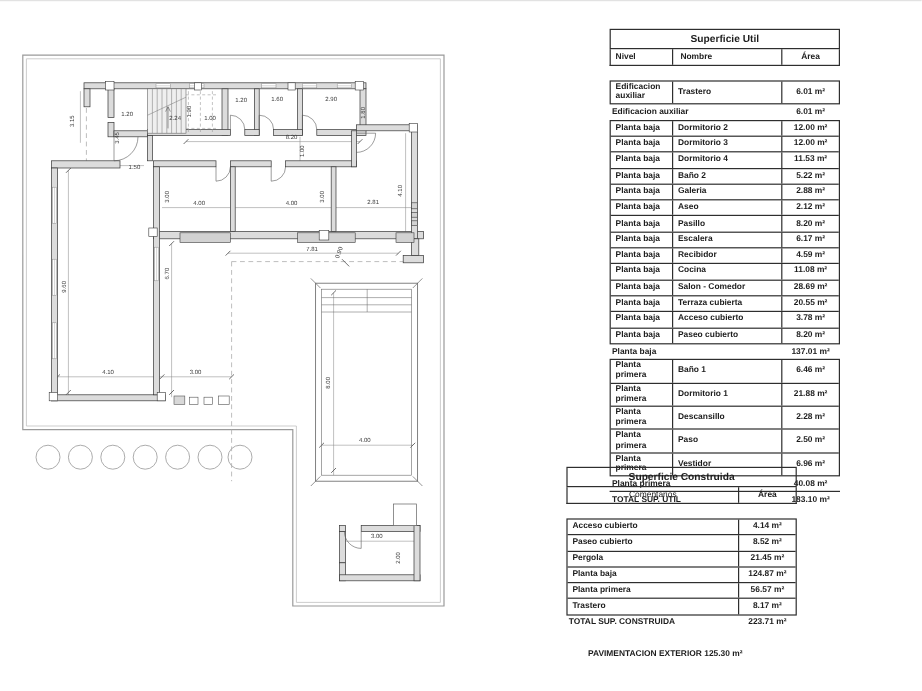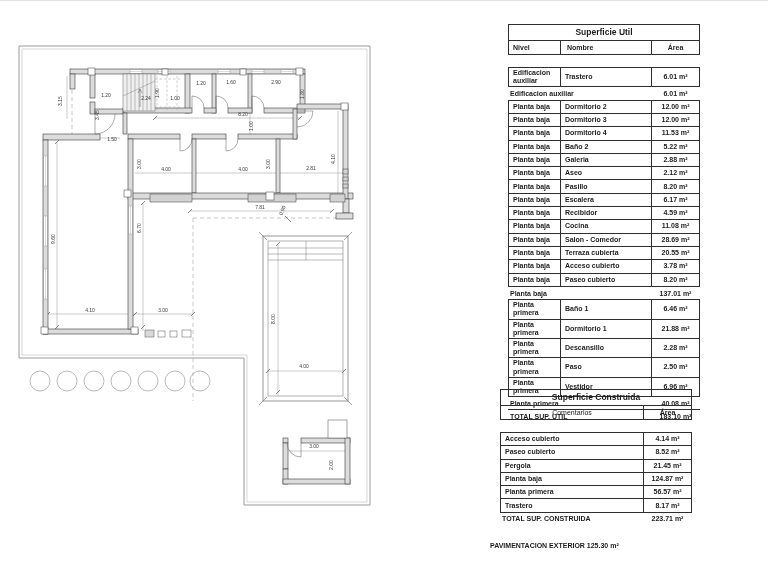--- a/index.html
+++ b/index.html
@@ -3,21 +3,21 @@
 <meta charset="utf-8">
 <style>
   html,body{margin:0;padding:0;background:#fff;}
   body{width:768px;height:576px;position:relative;overflow:hidden;
        font-family:"Liberation Sans",sans-serif;border-top:1px solid #e2e2e2;}
   
   #plan{position:absolute;left:0;top:0;}
   
   .tbl{position:absolute;width:192px;color:#1c1c1c;}
   #tbl-util{left:464px;top:23px;margin-left:44px;}
-  #tbl-cons{left:500px;top:388px;}
+  #tbl-cons{left:472px;top:388px;}
   .t-title{border:1px solid #2e2e2e;height:15px;line-height:15px;text-align:center;
            font-size:8.5px;font-weight:bold;}
   .t-head{border:1px solid #2e2e2e;border-top:none;display:flex;height:13px;
           align-items:center;font-size:7px;font-weight:bold;}
   .t-head .hc{box-sizing:border-box;height:100%;display:flex;align-items:center;}
   .hc.b-l{border-left:1px solid #2e2e2e;}
   .c-nivel{width:51px;padding-left:4px;}
   .c-nombre{flex:1;padding-left:6px;}
   .c-area{width:48px;justify-content:center;padding:0!important;}
   .c-coment{flex:1;justify-content:center;font-weight:normal;}

